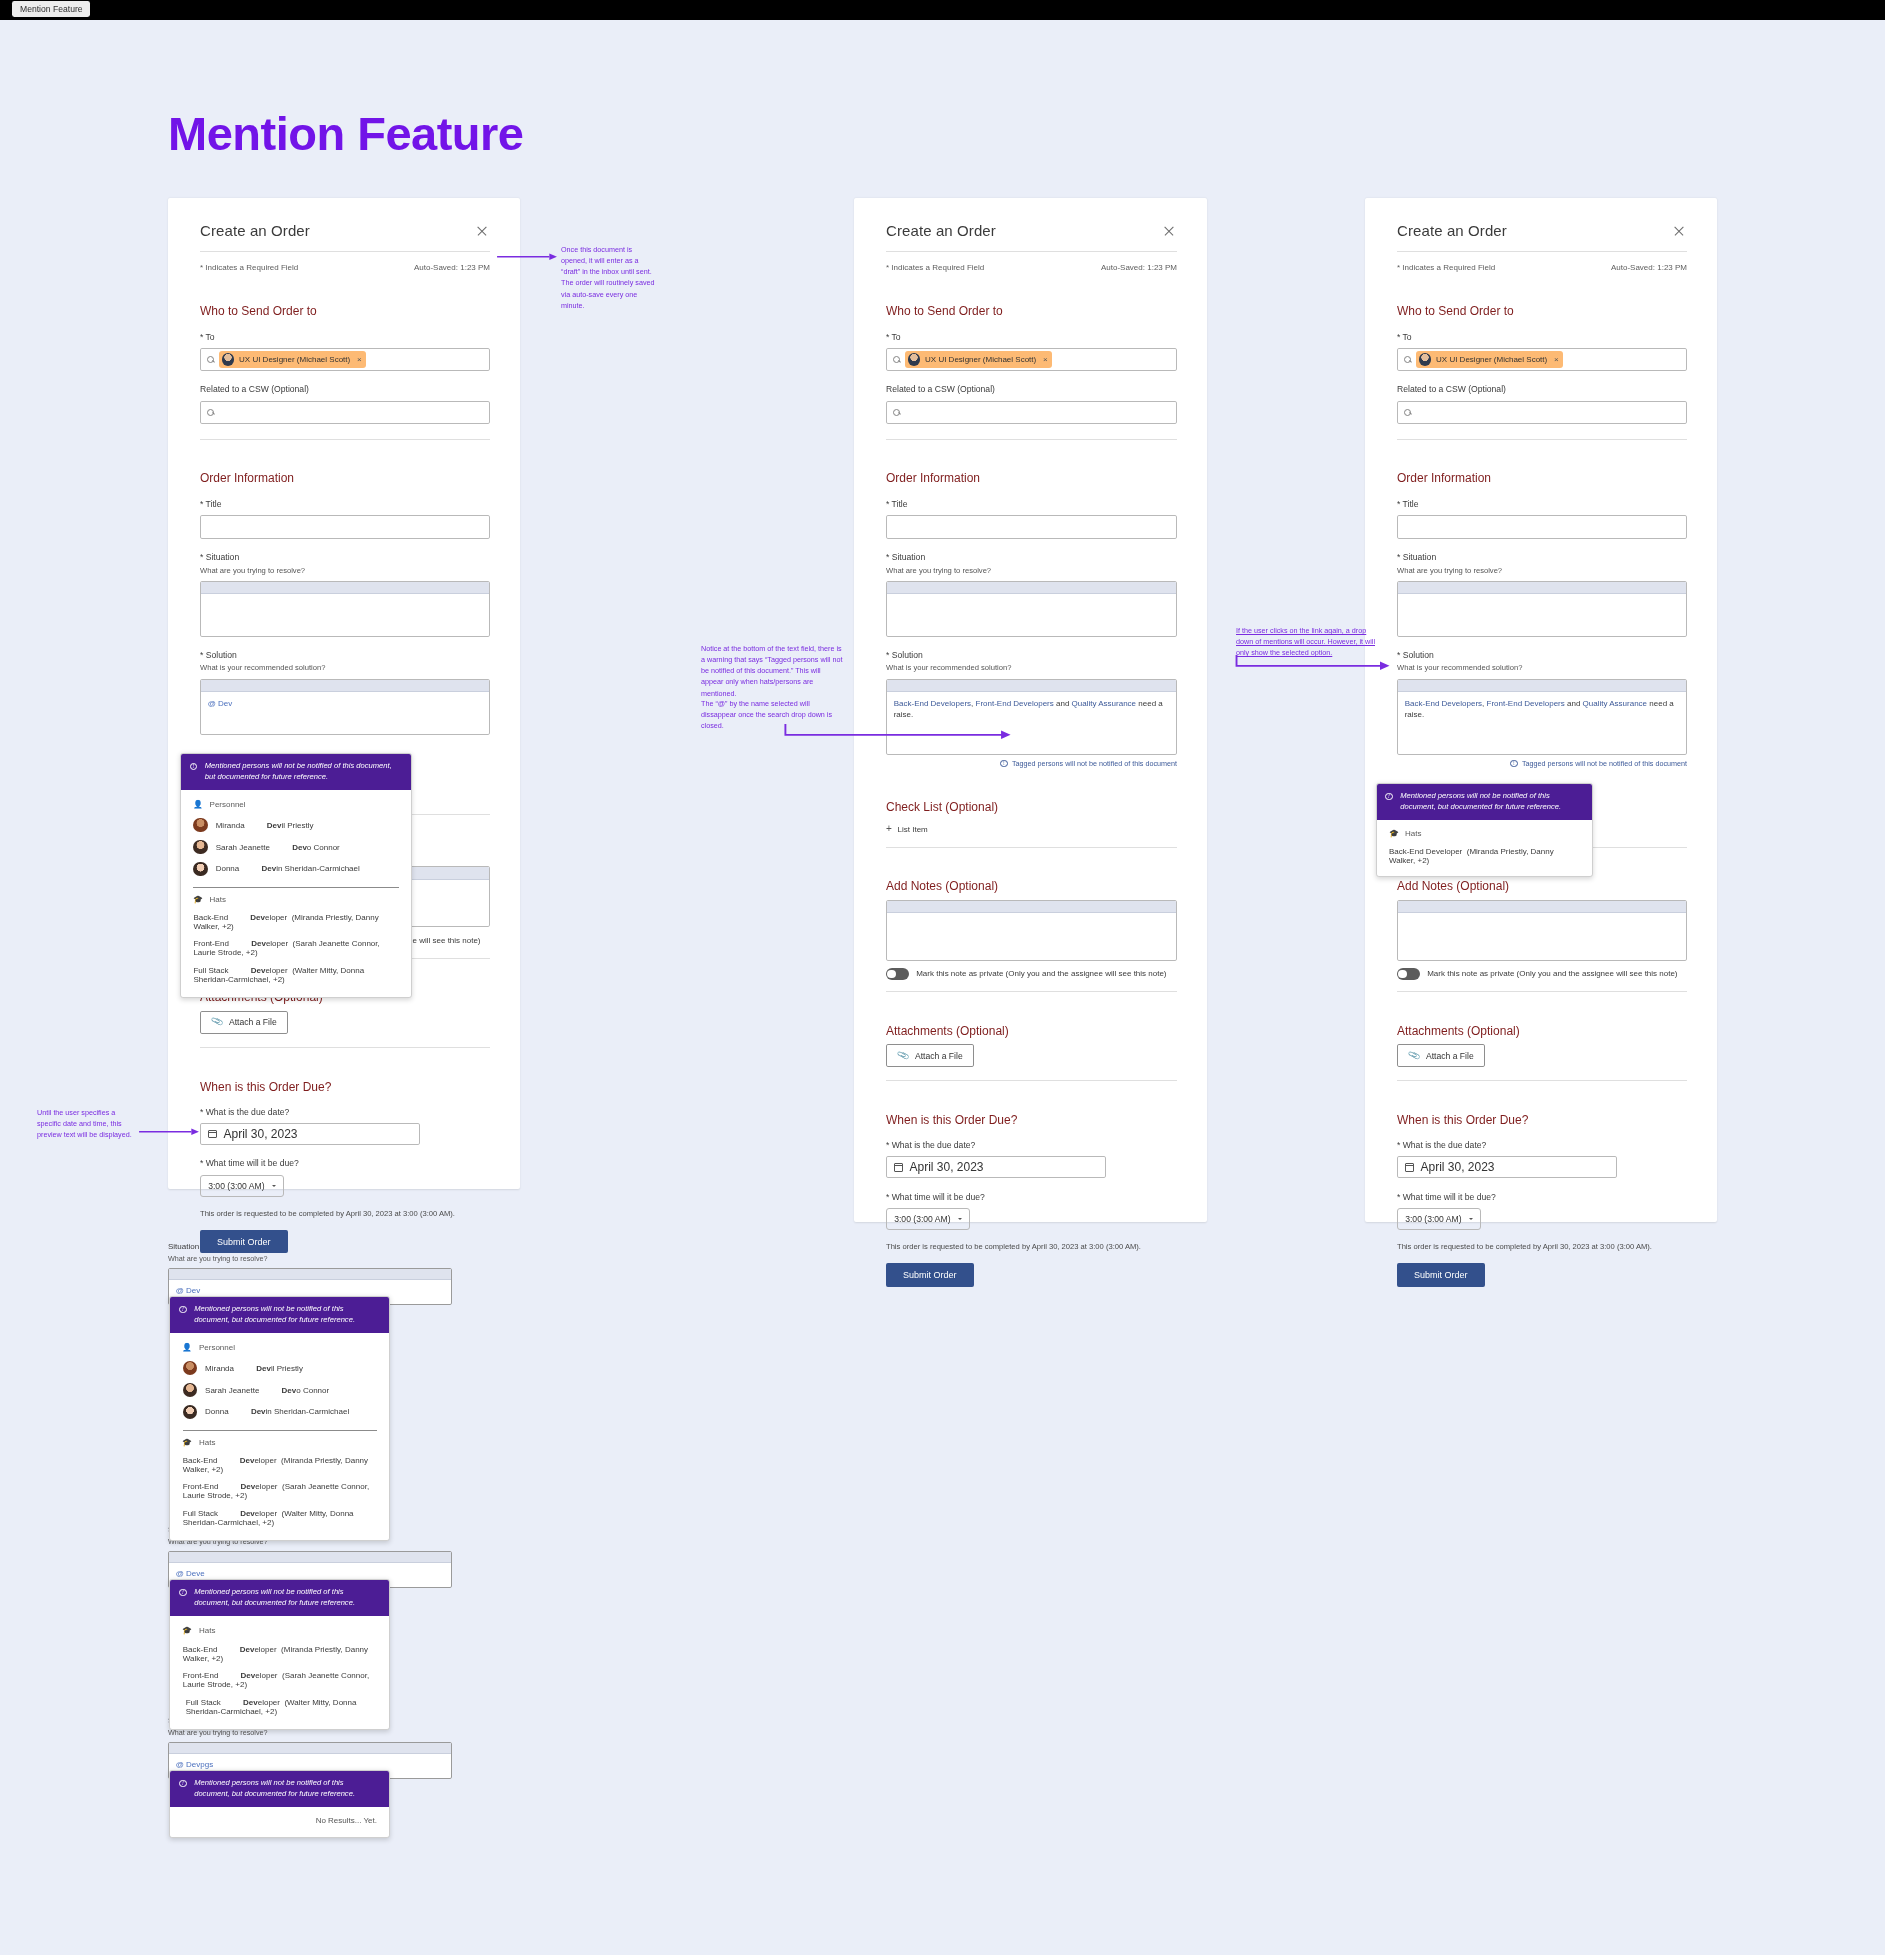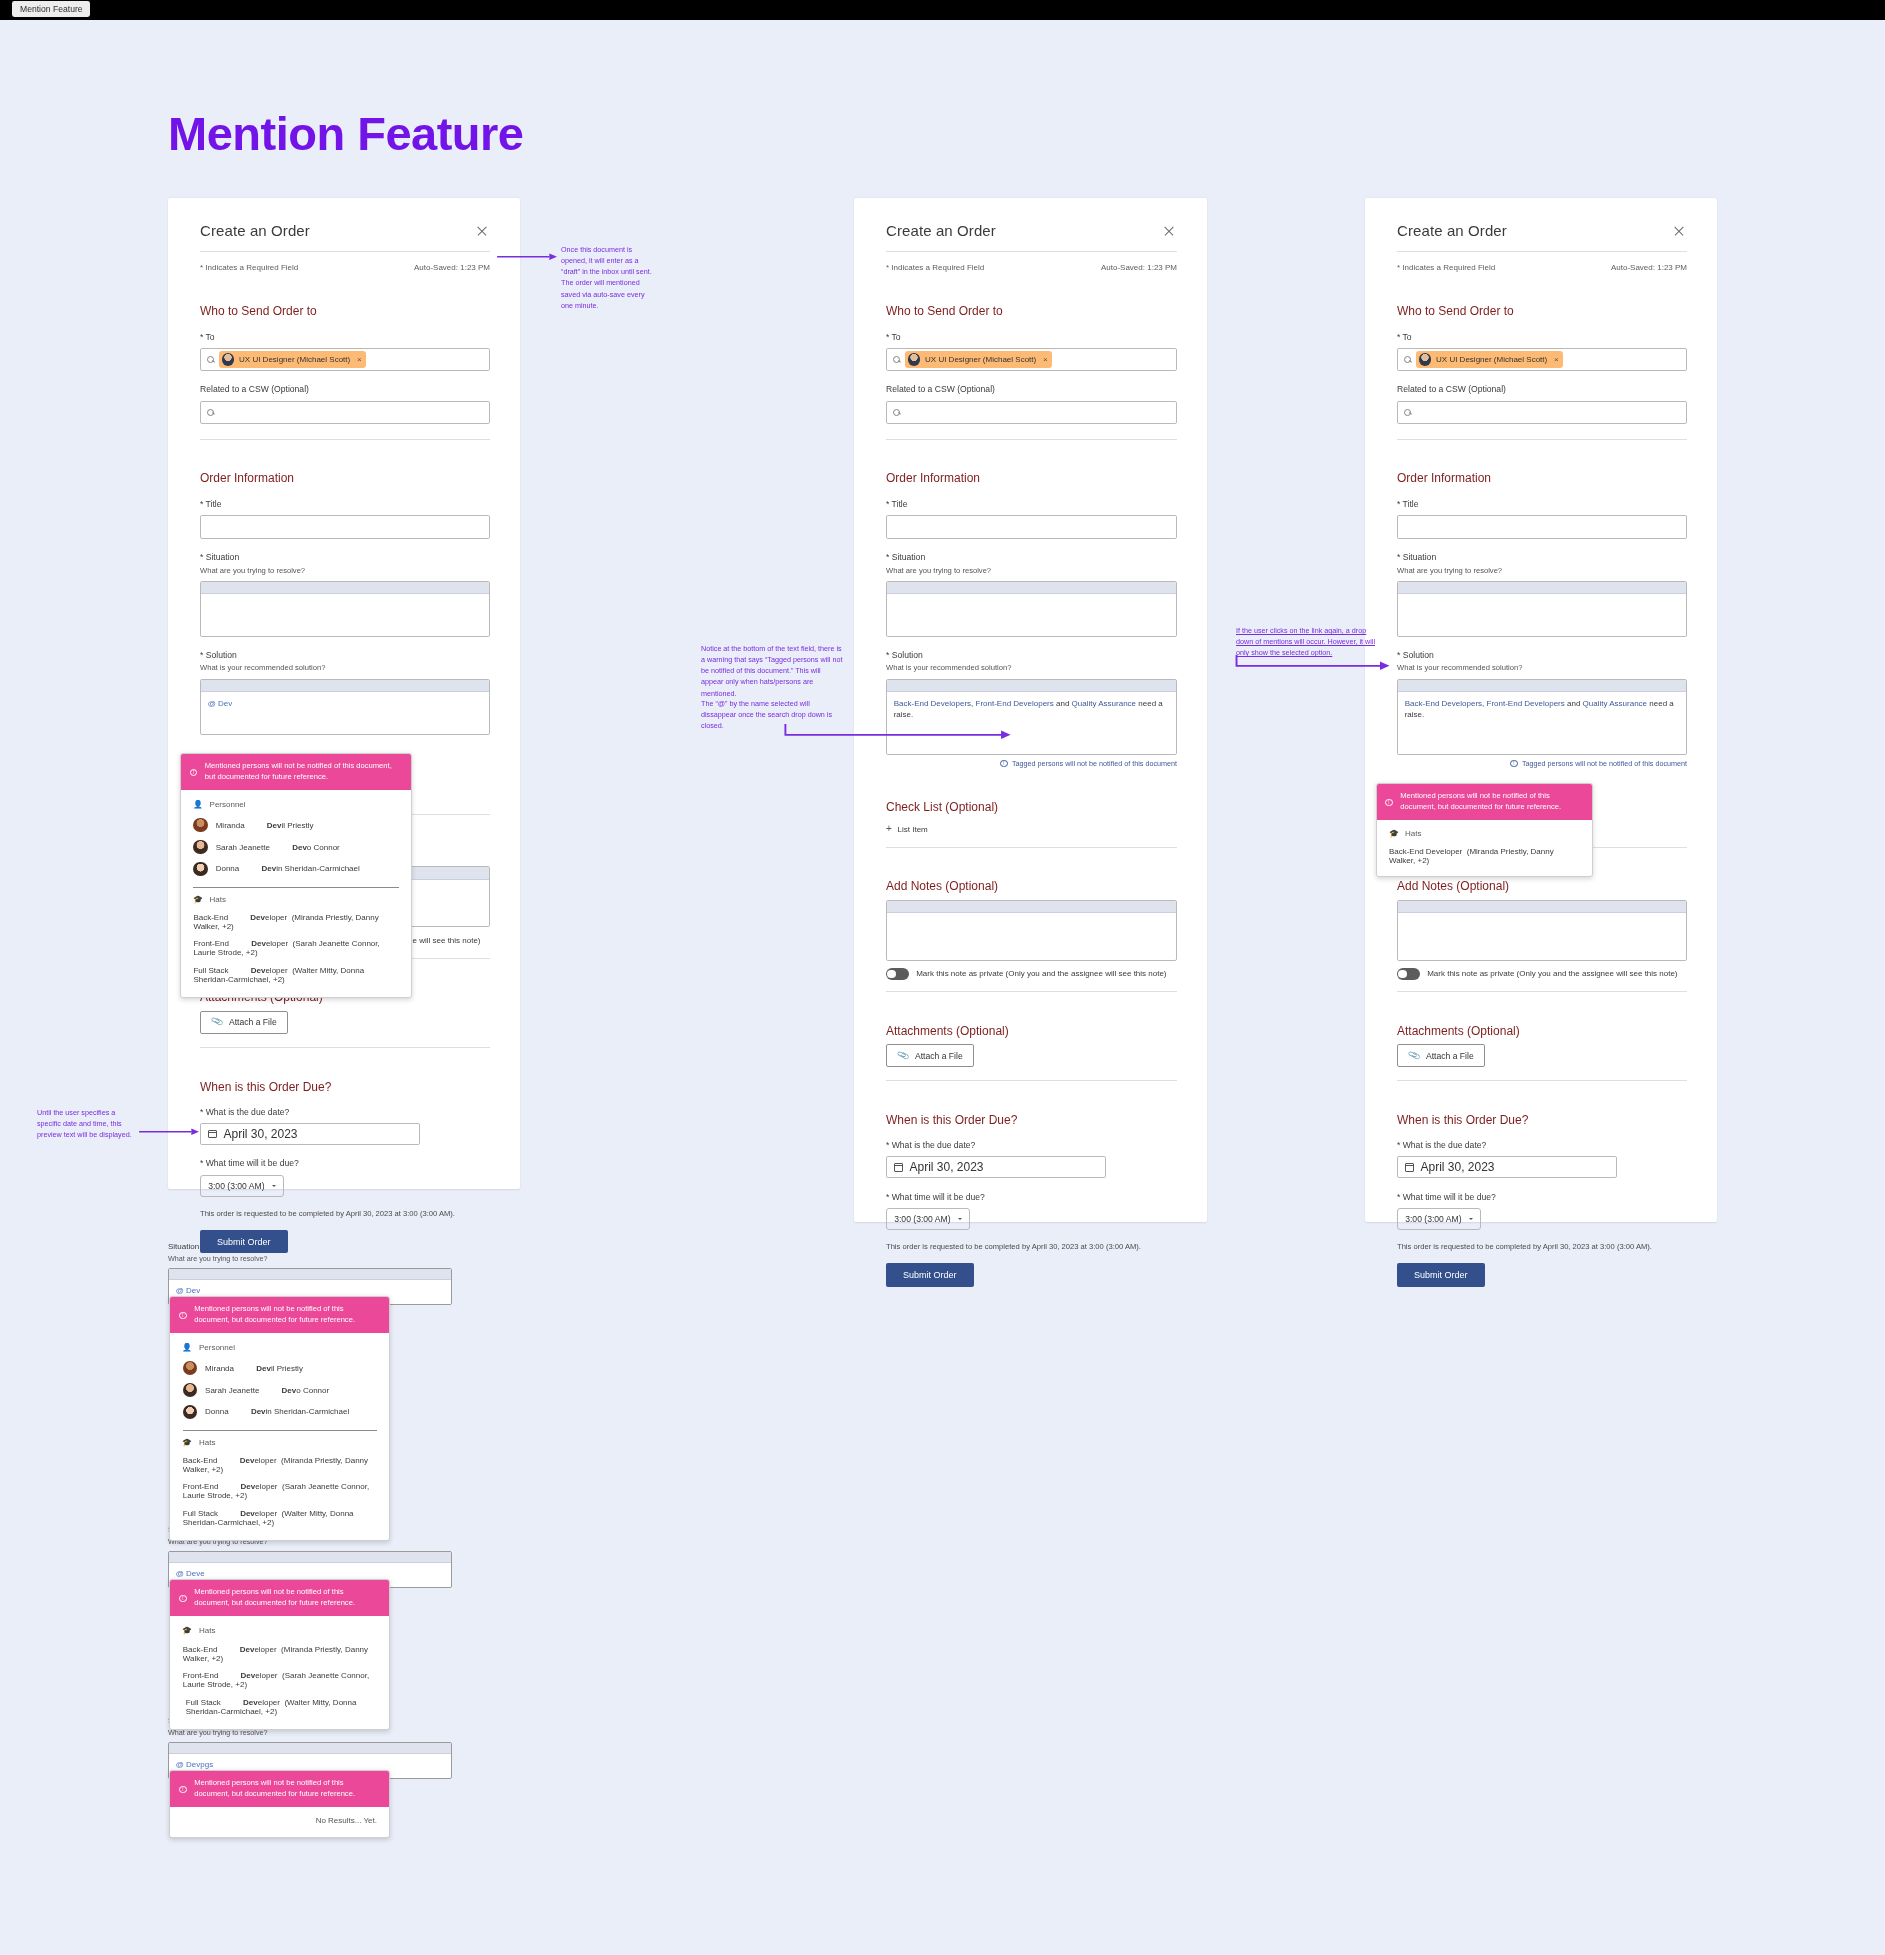--- a/index.html
+++ b/index.html
@@ -88,22 +88,22 @@
          border-top:2.9px solid #555;}
 
   .preview-txt{margin-top:12px;font-size:7.6px;color:#4a4a4a;}
 
   .submit{margin-top:12.4px;display:inline-block;background:#33508c;color:#fff;border-radius:1.9px;
           padding:6.7px 17px;font-size:9px;cursor:pointer;}
 
   
   .mdrop{position:absolute;background:#fff;border:0.5px solid #cfcfcf;border-radius:2.9px;
          box-shadow:0 1.4px 4.8px rgba(0,0,0,.16);z-index:30;overflow:hidden;}
-  .mdrop-banner{background:#ec4899;color:#fff;display:flex;gap:7.6px;align-items:center;
-                padding:7.2px 10.5px 7.2px 8.6px;font-size:7.6px;line-height:1.42;}
+  .mdrop-banner{background:#4c1d95;color:#fff;display:flex;gap:7.6px;align-items:flex-start;
+                padding:7.2px 10.5px 7.2px 8.6px;font-size:7.6px;line-height:1.42;font-style:italic;}
   .mdrop-banner .i-circ{color:#fff;margin-top:1.4px;}
   .mdrop-body{padding:5.7px 0 8.6px 0;}
   .grp-head{display:flex;align-items:center;gap:6.2px;padding:4.8px 12.4px;font-size:8px;color:#5c5c5c;}
   .p-row{display:flex;align-items:center;gap:8px;padding:3.8px 12.4px;font-size:8px;color:#3b3b3b;cursor:pointer;}
   .p-av{width:14.3px;height:14.3px;border-radius:50%;flex:0 0 auto;}
   .av-a{background:radial-gradient(circle at 50% 36%, #c98e63 0 33%, #7c3a1e 35% 100%),#d0412f;}
   .av-b{background:radial-gradient(circle at 50% 36%, #e5b793 0 33%, #3d2b22 35% 100%),#b8cfc2;}
   .av-c{background:radial-gradient(circle at 50% 40%, #f0cdb4 0 34%, #3a2a22 36% 100%),#f2d53c;}
   .mdiv{height:0.5px;background:#8b8b8b;margin:6.7px 12.4px 2.9px 12.4px;}
   .h-row{padding:4.3px 12.4px;font-size:8px;color:#3b3b3b;cursor:pointer;}
@@ -456,21 +456,21 @@
       <div class="mdrop-body" style="padding:3.8px 0 6.7px 0;">
         <div class="grp-head">
           <span>🎓</span>
           <span>Hats</span>
         </div>
         <div class="h-row"><span>Back-End </span><span>Developer</span>&nbsp;&nbsp;<span>(Miranda Priestly, Danny Walker, +2)</span></div>
       </div>
     </div>
   </div>
 
-  <div class="anno" style="left:561px;top:224px;width:95px;">Once this document is opened, it will enter as a “draft” in the inbox until sent. The order will mentioned saved via auto-save every one minute.</div>
+  <div class="anno" style="left:561px;top:224px;width:95px;">Once this document is opened, it will enter as a “draft” in the inbox until sent. The order will routinely saved via auto-save every one minute.</div>
   <svg class="arrow" style="left:496px;top:232px;" width="62" height="9.5" viewBox="0 0 130 20">
     <line x1="2" y1="10" x2="112" y2="10" stroke="#7a2ce0" stroke-width="3"></line>
     <polygon points="112,3 128,10 112,17" fill="#7a2ce0"></polygon>
   </svg>
 
   <div class="anno" style="left:701px;top:623px;width:143px;">Notice at the bottom of the text field, there is a warning that says “Tagged persons will not be notified of this document.” This will appear only when hats/persons are mentioned.</div>
   <div class="anno" style="left:701px;top:678px;width:143px;">The “@” by the name selected will dissappear once the search drop down is closed.</div>
   <svg class="arrow" style="left:783px;top:702px;" width="229" height="19" viewBox="0 0 480 40">
     <polyline points="4,4 4,27 460,27" stroke="#7a2ce0" stroke-width="4" fill="none"></polyline>
     <polygon points="458,18 478,27 458,36" fill="#7a2ce0"></polygon>

